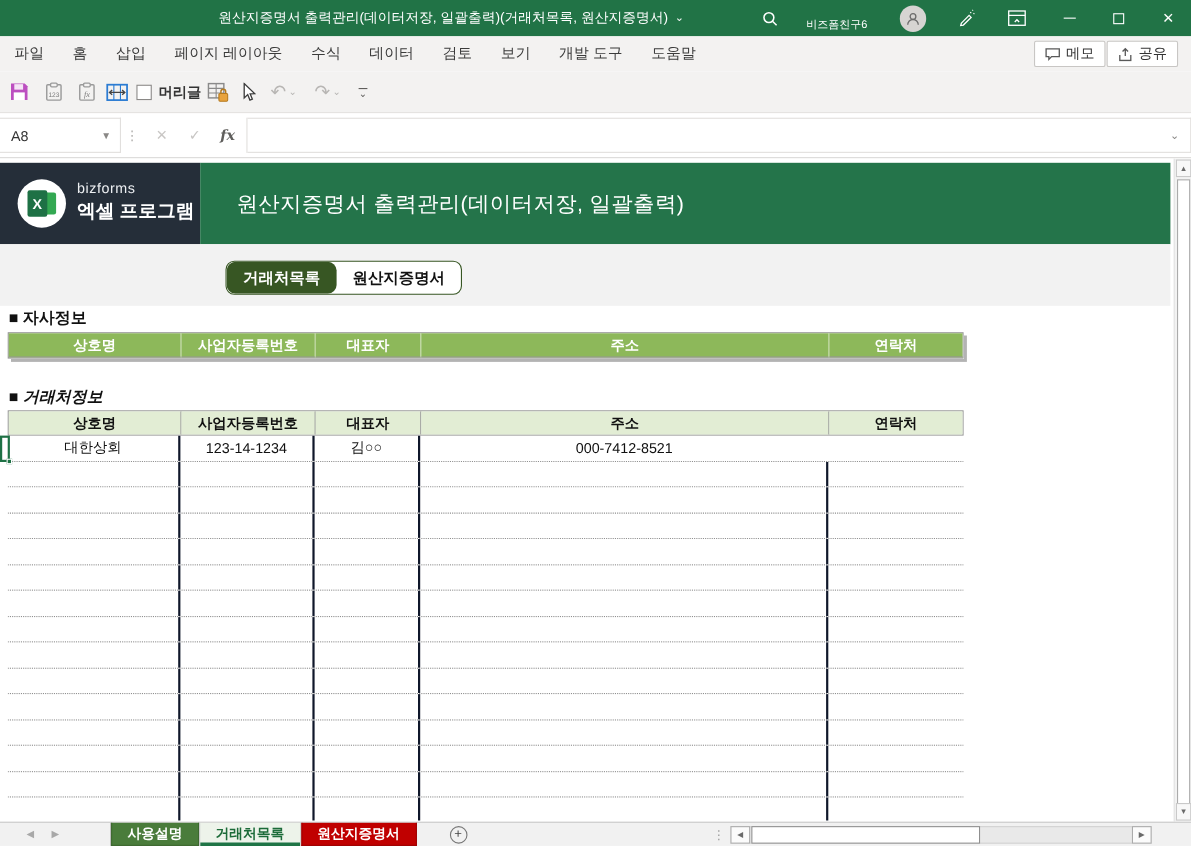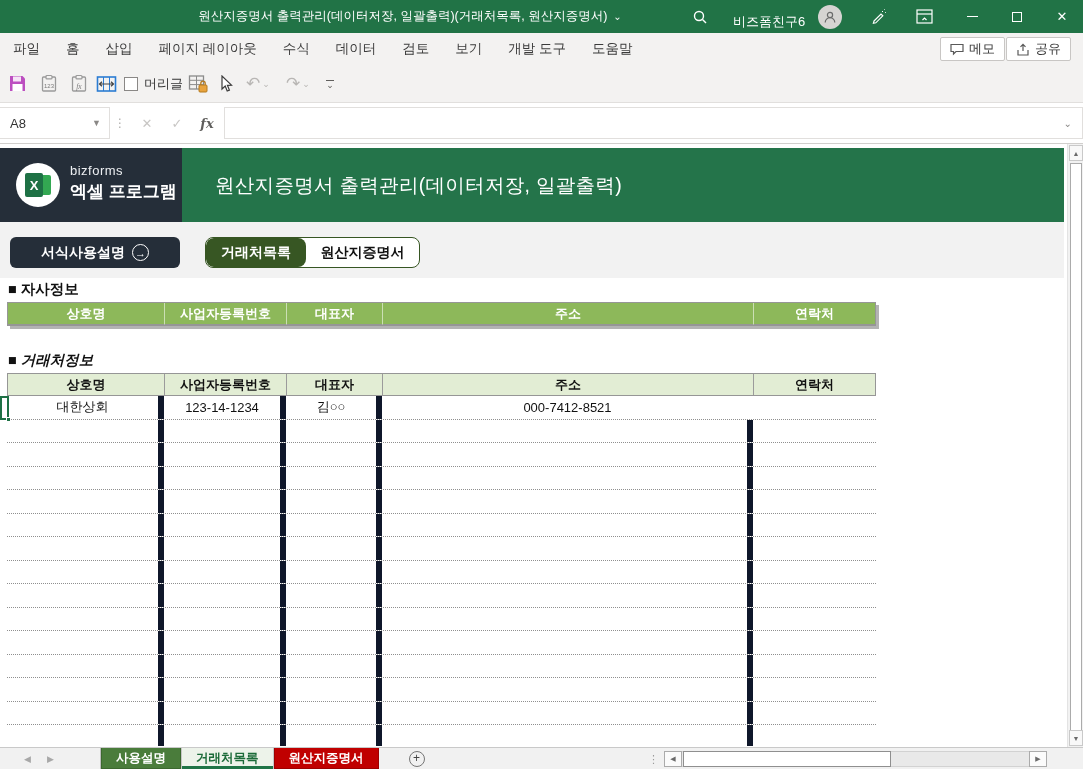--- a/index.html
+++ b/index.html
@@ -7,21 +7,21 @@
   body { font-family:"Liberation Sans","DejaVu Sans",sans-serif; background:#fff; }
   .app { position:relative; width:1083px; height:769px; }
 
   
   .titlebar { position:relative; height:33px; background:#217346; color:#fff; }
   .tb-title { position:absolute; left:140px; top:0; width:540px; height:33px;
               display:flex; align-items:center; justify-content:center;
               font-size:12.5px; white-space:nowrap; }
   .tb-title .chev { margin-left:6px; font-size:10px; opacity:.95; }
   .tb-ico { position:absolute; top:0; height:33px; display:flex; align-items:center; justify-content:center; }
-  .tb-user { position:absolute; top:0; height:44px; display:flex; align-items:center; font-size:13px; color:#fff; }
+  .tb-user { position:absolute; top:0; height:44px; display:flex; align-items:center; font-size:10px; color:#fff; }
   .avatar { width:24px; height:24px; border-radius:50%; background:#D6D4D2; display:flex; align-items:center; justify-content:center; }
   .win-glyph { color:#fff; font-size:13px; }
   .max-box { width:10px; height:10px; border:1px solid #fff; }
   .min-line { width:11px; height:1px; background:#fff; }
 
   
   .ribbon { position:relative; height:32px; background:#F3F2F1; display:flex; align-items:center; }
   .rtab { padding:0 13px; font-size:13.5px; color:#3b3b3b; height:32px; display:flex; align-items:center; cursor:default; }
   .rbtn { position:absolute; top:4px; height:24px; background:#fff; border:1px solid #C8C6C4; border-radius:2px;
           display:flex; align-items:center; gap:5px; padding:0 9px; font-size:13px; color:#333; }
@@ -87,21 +87,21 @@
   .body1 .tcell:last-child { border-right:none; }
   .cell-left { justify-content:flex-start !important; padding-left:18px; }
 
   .tbl2h { position:absolute; left:7px; width:869px; border:1px solid #969696; font-size:13px; }
   .tbl2h .tcell { background:#E2EDD4; color:#111; font-weight:bold; border-right:1px solid #9B9B9B; height:21px; }
   .tbl2h .tcell:last-child { border-right:none; }
 
   .grid { position:absolute; left:7px; top:252px; width:869px; height:350px; overflow:hidden; font-size:13px; }
   .grid-row { display:grid; grid-template-columns:157px 122px 96px 371px 121px; height:23.5px; border-bottom:1px dotted #8F8F8F; }
   .gcell { display:flex; align-items:center; justify-content:center; white-space:nowrap; overflow:hidden; color:#111; }
-  .gcell.c0,.gcell.c1,.gcell.c2,.gcell.c3 { border-right:6px solid #0f172a; }
+  .gcell.c0,.gcell.c1,.gcell.c2,.gcell.c3 { border-right:2px solid #0f172a; }
 
   .sel-box { position:absolute; left:0; top:252px; width:9px; height:24px; border:2px solid #1E7145; background:transparent; }
   .sel-handle { position:absolute; left:6px; top:273px; width:5px; height:5px; background:#1E7145; border:1px solid #fff; }
 
   .vscroll { position:absolute; left:1067px; top:0; width:16px; height:603px; background:#F2F2F2; border-left:1px solid #E3E3E3; }
   .vs-btn { position:absolute; left:1px; width:14px; height:16px; background:#F8F8F8; border:1px solid #C9C9C9;
             display:flex; align-items:center; justify-content:center; font-size:7px; color:#6a6a6a; }
   .vs-thumb { position:absolute; left:2px; top:19px; width:12px; height:568px; background:#fff; border:1px solid #ABABAB; }
 
   
@@ -219,21 +219,21 @@
         </svg>
     </div>
     <div class="qat-item" style="left:96px;">
       <svg width="21" height="18" viewBox="0 0 21 18">
           <rect x="1.5" y="2" width="18" height="14" fill="none" stroke="#2B7CD3" stroke-width="1.6"></rect>
           <line x1="7.5" y1="2" x2="7.5" y2="16" stroke="#2B7CD3" stroke-width="1"></line>
           <line x1="13.5" y1="2" x2="13.5" y2="16" stroke="#2B7CD3" stroke-width="1"></line>
           <path d="M4 9 h13 M6 6.8 L3.5 9 L6 11.2 M15 6.8 L17.5 9 L15 11.2" fill="none" stroke="#444" stroke-width="1.2"></path>
         </svg>
     </div>
-    <div class="qat-item" style="left:124px;">
+    <div class="qat-item" style="left:124px;font-weight:bold;">
       <span class="chk"></span>
       <span class="chk-label">머리글</span>
     </div>
     <div class="qat-item" style="left:188px;">
       <svg width="20" height="19" viewBox="0 0 20 19">
           <rect x="1.5" y="2" width="14" height="13" fill="none" stroke="#8a8a8a" stroke-width="1.3"></rect>
           <line x1="1.5" y1="6.3" x2="15.5" y2="6.3" stroke="#8a8a8a" stroke-width="1"></line>
           <line x1="1.5" y1="10.6" x2="15.5" y2="10.6" stroke="#8a8a8a" stroke-width="1"></line>
           <line x1="8.5" y1="2" x2="8.5" y2="15" stroke="#8a8a8a" stroke-width="1"></line>
           <rect x="11" y="11" width="8" height="7" rx="1" fill="#E8A33D" stroke="#B57A1E" stroke-width="1"></rect>
@@ -290,24 +290,20 @@
       <div class="logo-text">
         <div class="logo-brand">bizforms</div>
         <div class="logo-product">엑셀 프로그램</div>
       </div>
     </div>
     <div class="banner-green">
       <div class="banner-title">원산지증명서 출력관리(데이터저장, 일괄출력)</div>
     </div>
     <div class="strip"></div>
 
-    <div class="usage-btn">
-      <span>서식사용설명</span>
-      <span class="arr-circle">→</span>
-    </div>
     <div class="toggle">
       <div class="toggle-left">거래처목록</div>
       <div class="toggle-right">원산지증명서</div>
     </div>
 
     <div class="sec-heading" style="top:136px;">■ 자사정보</div>
 
     <div class="tbl" style="top:158px;">
       <div class="trow hdr1">
         <div class="tcell">상호명</div>

